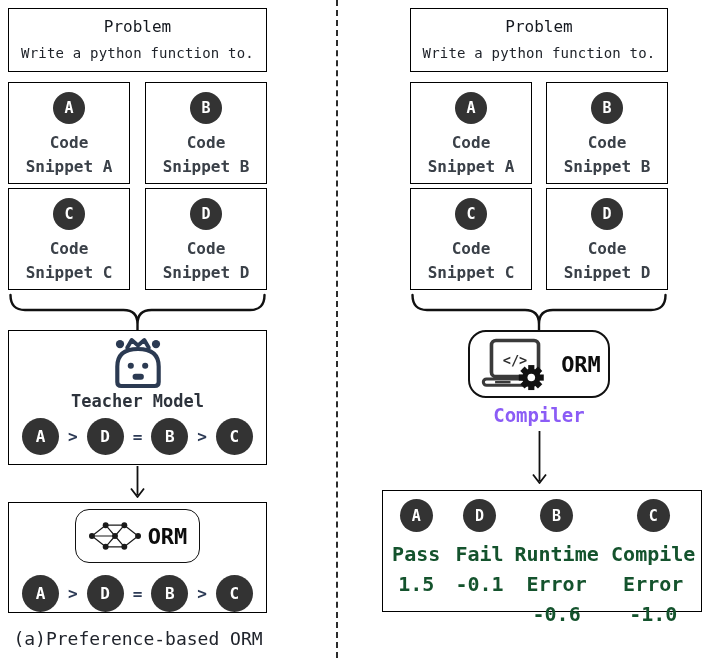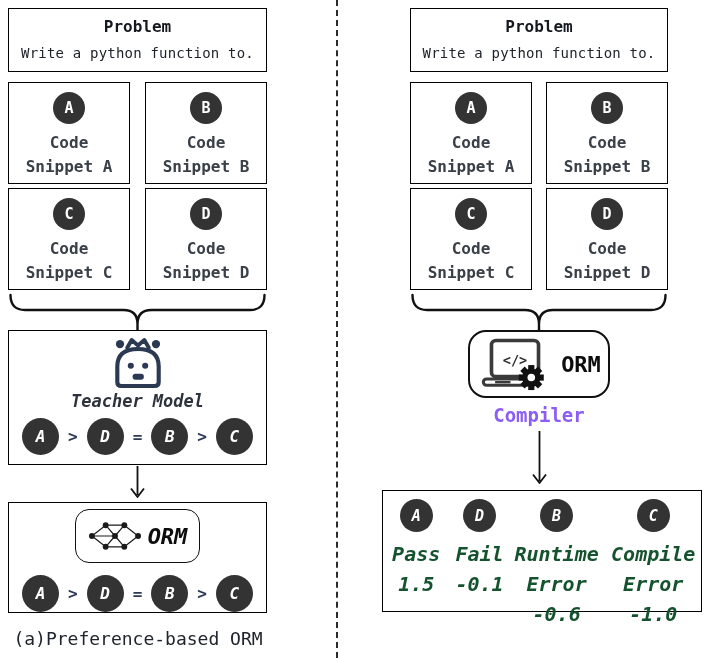--- a/index.html
+++ b/index.html
@@ -1,28 +1,28 @@
 <!DOCTYPE html>
 <html><head>
 <meta charset="utf-8">
 <style>
   html,body{margin:0;padding:0;background:#fff;}
   .canvas{position:relative;width:707px;height:658px;background:#fff;
           font-family:"DejaVu Sans Mono","Liberation Mono",monospace;color:#222;overflow:hidden;}
   .abs{position:absolute;box-sizing:border-box;}
   .box{border:1.4px solid #000;background:#fff;}
-  .thick{border-width:1.6px;font-style:italic;}
+  .thick{border-width:1.6px;}
 
   
   .divider{left:336px;top:0;height:658px;width:0;border-left:2.5px dashed #2b2b2b;}
 
   
   .problem{display:flex;flex-direction:column;align-items:center;justify-content:space-between;
            padding:8px 0 10px;}
-  .problem-title{font-weight:bold;font-size:16px;color:#14181f;}
+  .problem-title{font-weight:normal;font-size:16px;color:#14181f;}
   .problem-body{font-size:14px;letter-spacing:.2px;color:#20242b;white-space:nowrap;}
 
   
   .snippet{display:flex;flex-direction:column;align-items:center;padding-top:9px;}
   .snippet .lbl{font-weight:bold;font-size:16px;color:#3a4048;line-height:1.5;text-align:left;}
 
   
   .circle{border-radius:50%;background:#333;color:#fff;display:flex;align-items:center;
           justify-content:center;font-weight:bold;flex:0 0 auto;}
   .c32{width:32px;height:32px;font-size:15px;}

